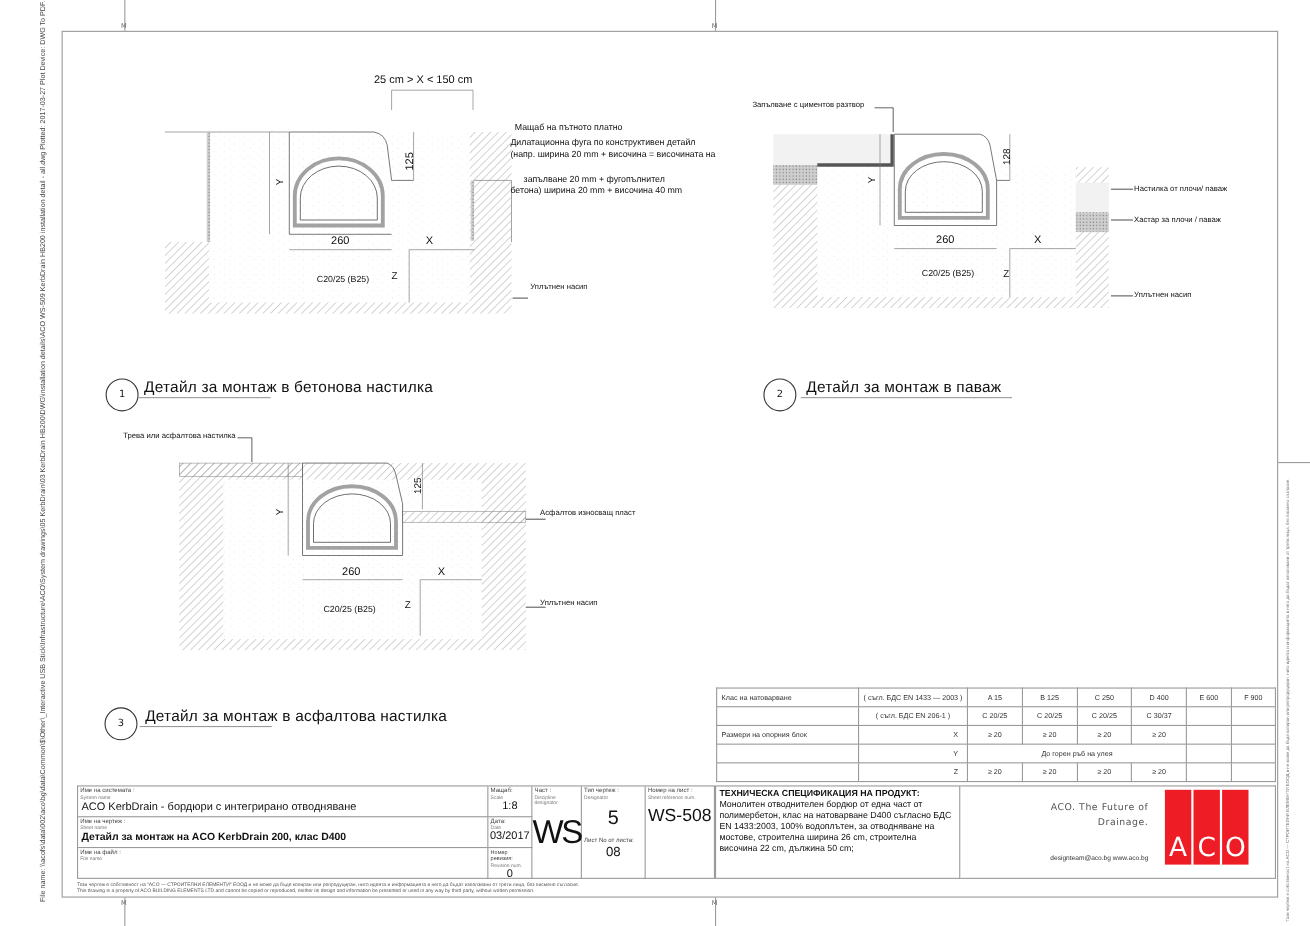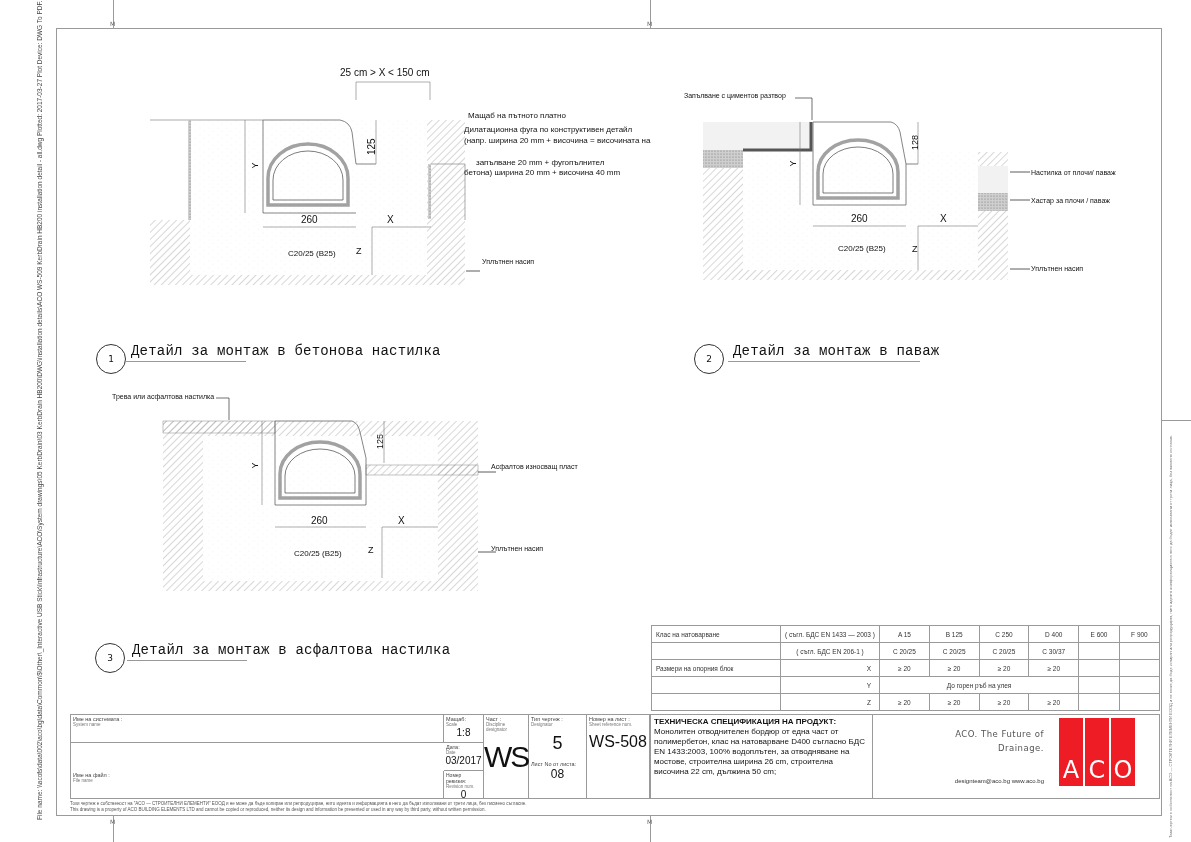--- a/index.html
+++ b/index.html
@@ -3,21 +3,21 @@
 <meta charset="utf-8">
 <style>
   html, body { margin:0; padding:0; background:#ffffff; }
   body { width:1191px; height:842px; position:relative; overflow:hidden; font-family:"Liberation Sans", sans-serif; color:#111; }
   .abs { position:absolute; }
   .frame { position:absolute; left:56px; top:28px; width:1106px; height:788px; border:1px solid #9a9a9a; box-sizing:border-box; }
   .tick { position:absolute; background:#9a9a9a; }
   .tickmark { position:absolute; font-size:6px; color:#666; font-family:"DejaVu Sans", sans-serif; }
   .side-text { position:absolute; font-size:6.5px; color:#444; white-space:nowrap; transform-origin:left top; font-family:"Liberation Sans Narrow","Liberation Sans", sans-serif; }
   svg text { font-family:"Liberation Sans", sans-serif; }
-  .detail-title { position:absolute; font-size:14px; color:#111; font-family:Liberation Mono, monospace; letter-spacing:0.2px; }
+  .detail-title { position:absolute; font-size:14px; color:#111; font-family:Liberation Sans, sans-serif; letter-spacing:0.2px; }
   .num-circle { position:absolute; width:30px; height:30px; border:1px solid #333; border-radius:50%; box-sizing:border-box; font-size:9px; display:flex; align-items:center; justify-content:center; font-family:"DejaVu Sans", sans-serif; }
   .title-underline { position:absolute; height:1px; background:#999; }
   .note { position:absolute; font-size:8px; color:#111; line-height:11px; white-space:nowrap; }
 
   
   .cls-table { position:absolute; left:651px; top:625px; width:509px; border-collapse:collapse; font-size:6.5px; color:#333; }
   .cls-table td { border:1px solid #9a9a9a; height:16px; padding:0 4px; white-space:nowrap; }
   .cls-table td.c { text-align:center; }
   .cls-table td.r { text-align:right; padding-right:8px; }
 
@@ -239,20 +239,26 @@
     <td class="c"></td>
   </tr>
 </tbody>
   </table>
 
 <div class="tb">
 
   <div class="tb-cell" style="left:0;top:0;width:373px;height:28px;">
     <div class="tb-lbl">Име на системата :</div>
     <div class="tb-lbl2">System name</div>
+    <div class="tb-val">ACO  KerbDrain - бордюри с интегрирано отводняване</div>
+  </div>
+  <div class="tb-cell" style="left:0;top:28px;width:373px;height:28px;">
+    <div class="tb-lbl">Име на чертеж :</div>
+    <div class="tb-lbl2">Sheet name</div>
+    <div class="tb-val" style="font-weight:bold;font-size:9.5px">Детайл за монтаж на ACO KerbDrain 200, клас D400</div>
   </div>
   <div class="tb-cell" style="left:0;top:56px;width:373px;height:28px;border-bottom:none;">
     <div class="tb-lbl">Име на файл :</div>
     <div class="tb-lbl2">File name</div>
   </div>
 
   <div class="tb-cell" style="left:373px;top:0;width:40px;height:28px;">
     <div class="tb-lbl">Мащаб:</div>
     <div class="tb-lbl2">Scale</div>
     <div class="tb-big" style="font-size:10px">1:8</div>

